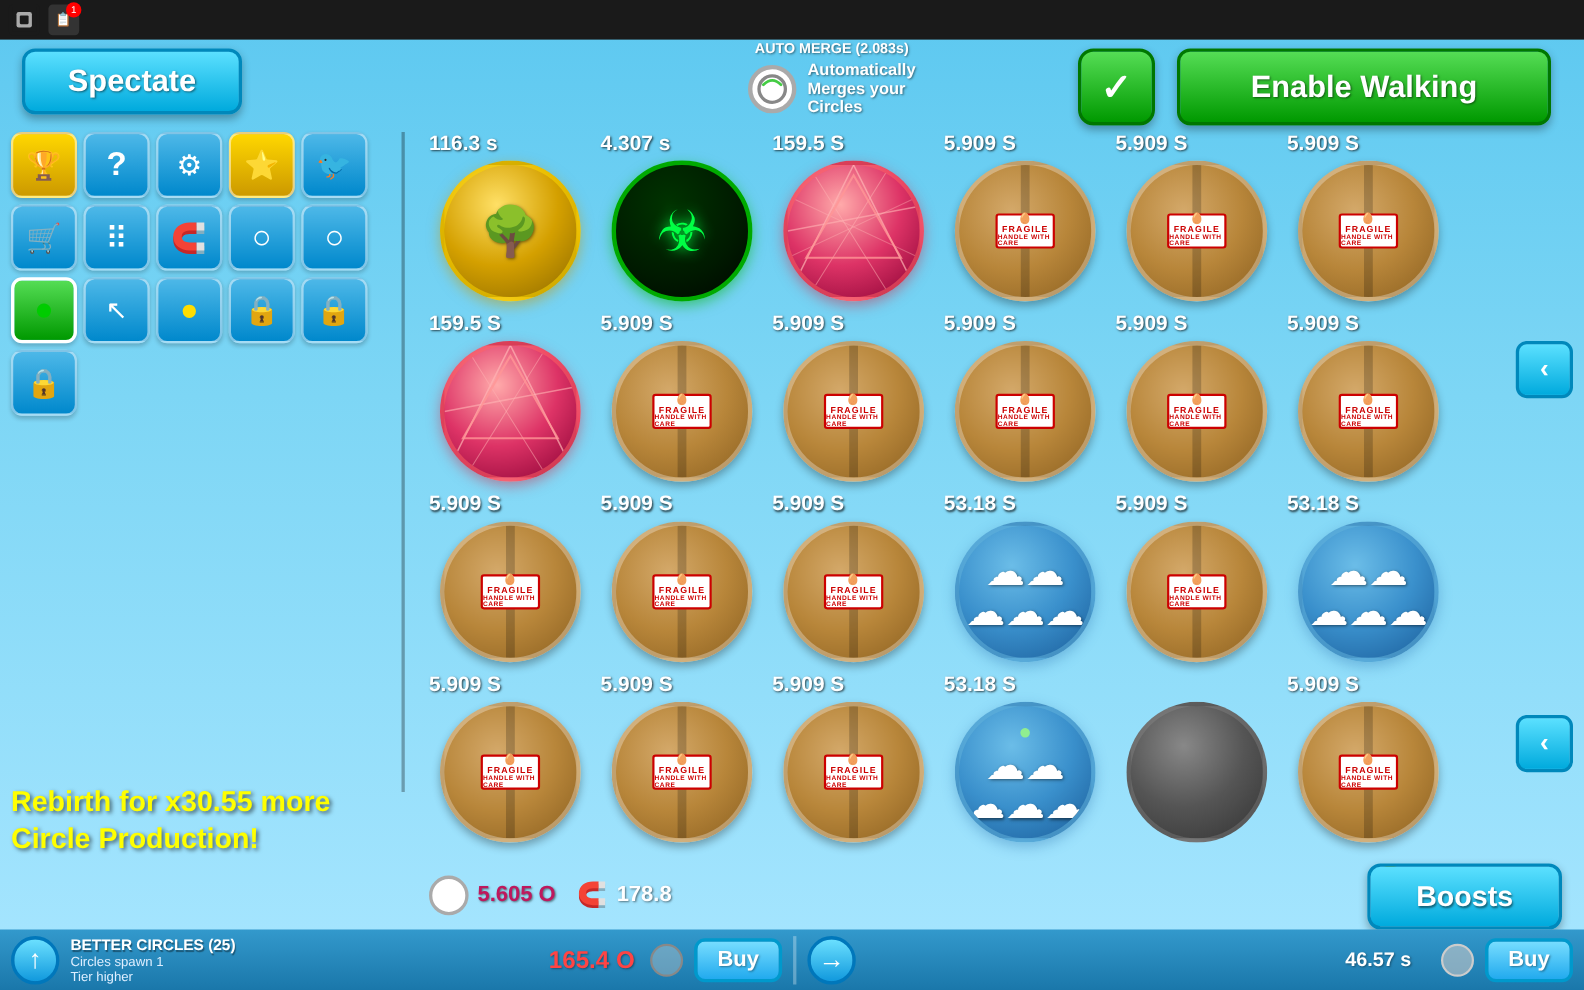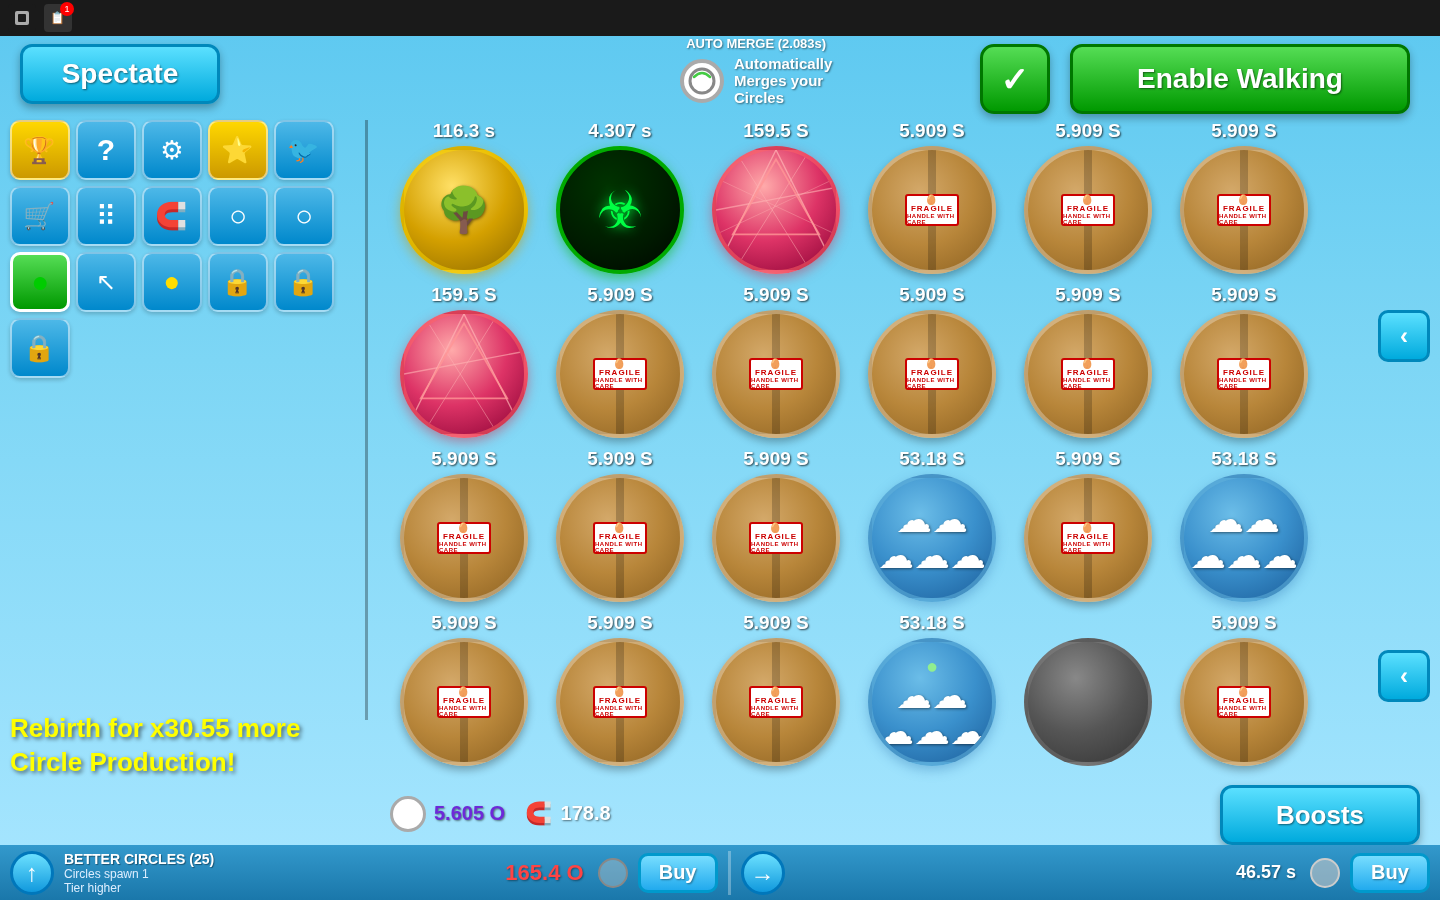--- a/index.html
+++ b/index.html
@@ -181,21 +181,21 @@
       align-items: center;
       width: 148px;
       margin-right: 8px;
     }
     .cell-label {
       color: white;
       font-size: 19px;
       font-weight: bold;
       text-shadow: 1px 1px 2px rgba(0,0,0,0.7);
       margin-bottom: 4px;
-      text-align: center;
+      text-align: left;
       width: 100%;
     }
     .circle-container {
       width: 128px; height: 128px;
       border-radius: 50%;
       position: relative;
       display: flex; align-items: center; justify-content: center;
       overflow: hidden;
     }
 
@@ -325,21 +325,21 @@
     .coin-display {
       display: flex; align-items: center; gap: 8px;
     }
     .coin-circle {
       width: 36px; height: 36px;
       border-radius: 50%;
       border: 3px solid #aaaaaa;
       background: white;
       display: flex; align-items: center; justify-content: center;
     }
-    .coin-value { color: #6d28d9; font-size: 20px; font-weight: bold; text-shadow: 1px 1px 2px rgba(0,0,0,0.5); }
+    .coin-value { color: #be185d; font-size: 20px; font-weight: bold; text-shadow: 1px 1px 2px rgba(0,0,0,0.5); }
 
     .magnet-display {
       display: flex; align-items: center; gap: 8px;
     }
     .magnet-icon-display { font-size: 22px; }
     .magnet-value { color: white; font-size: 20px; font-weight: bold; text-shadow: 1px 1px 2px rgba(0,0,0,0.5); }
 
     .circles-display {
       display: flex; flex-direction: column; align-items: flex-start;
     }
@@ -364,21 +364,21 @@
       font-size: 26px;
       font-weight: bold;
       text-shadow: 2px 2px 4px rgba(0,0,0,0.6);
       line-height: 1.3;
     }
 
     
     #boosts-btn {
       position: absolute;
       bottom: 55px; right: 20px;
-      width: 200px; height: 60px;
+      width: 177px; height: 60px;
       background: linear-gradient(180deg, #5be0ff 0%, #00aadd 100%);
       border: 3px solid #0088bb;
       border-radius: 12px;
       color: white;
       font-size: 26px;
       font-weight: bold;
       cursor: pointer;
       display: flex; align-items: center; justify-content: center;
       text-shadow: 1px 1px 2px rgba(0,0,0,0.5);
       box-shadow: 0 4px 8px rgba(0,0,0,0.3);
@@ -444,21 +444,21 @@
       text-shadow: 1px 1px 2px rgba(0,0,0,0.4);
     }
     .upgrade-separator {
       width: 3px; height: 44px;
       background: rgba(255,255,255,0.3);
     }
     .upgrade-timer {
       color: white;
       font-size: 18px;
       font-weight: bold;
-      margin-right: 0;
+      margin-right: 13px;
       text-shadow: 1px 1px 2px rgba(0,0,0,0.4);
       text-align: center;
     }
   </style>
 </head>
 <body>
 
 <div id="top-bar">
   <div class="roblox-logo">
     <svg width="22" height="22" viewBox="0 0 22 22">

